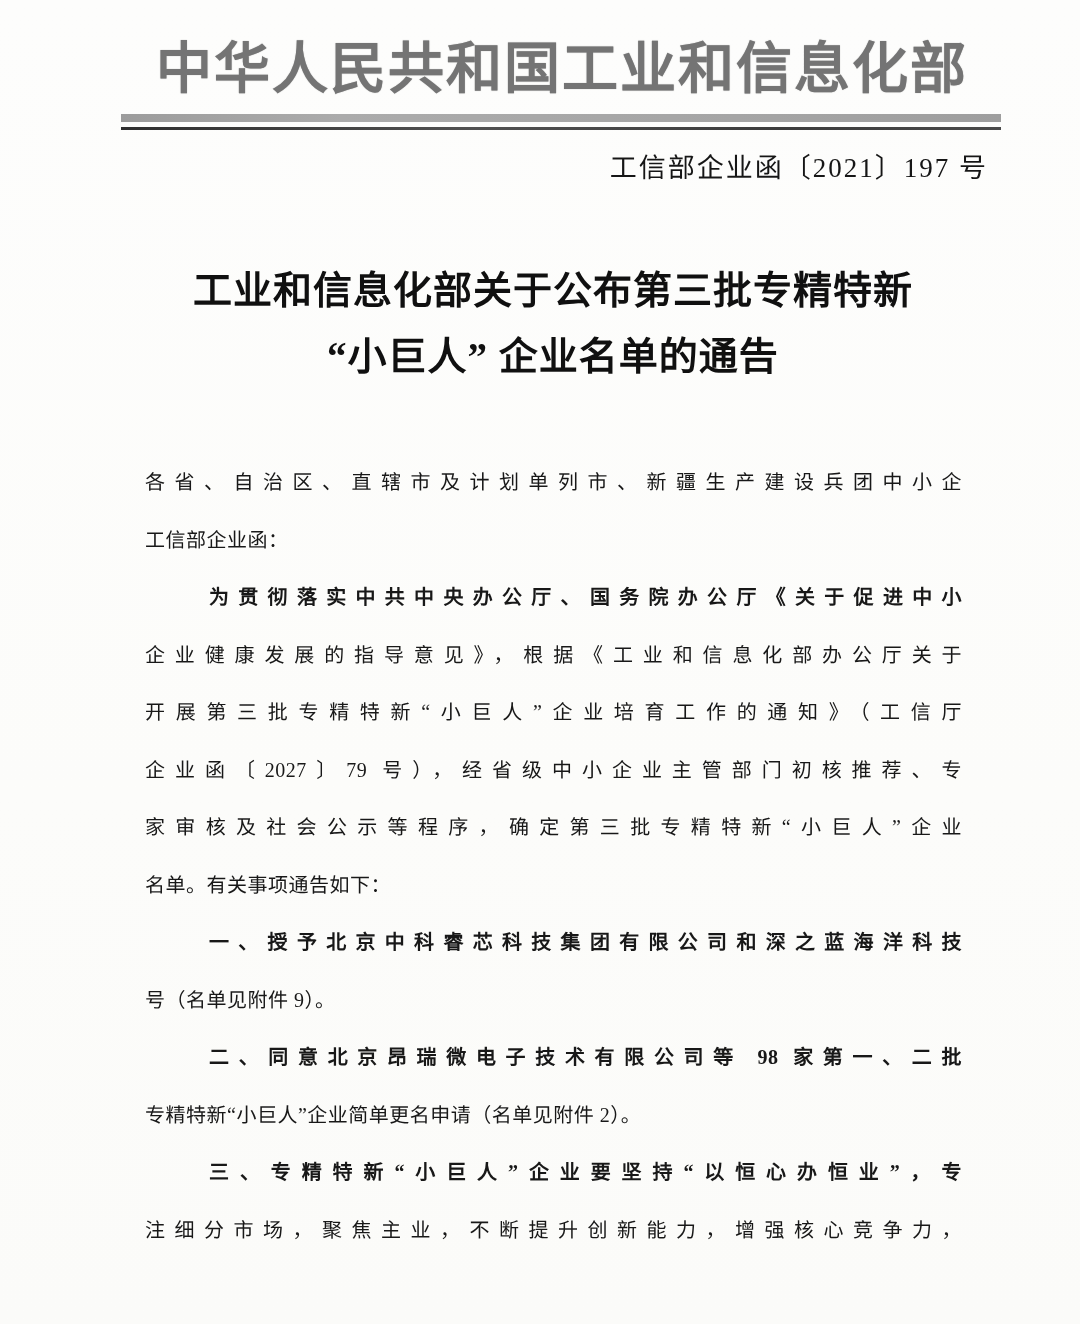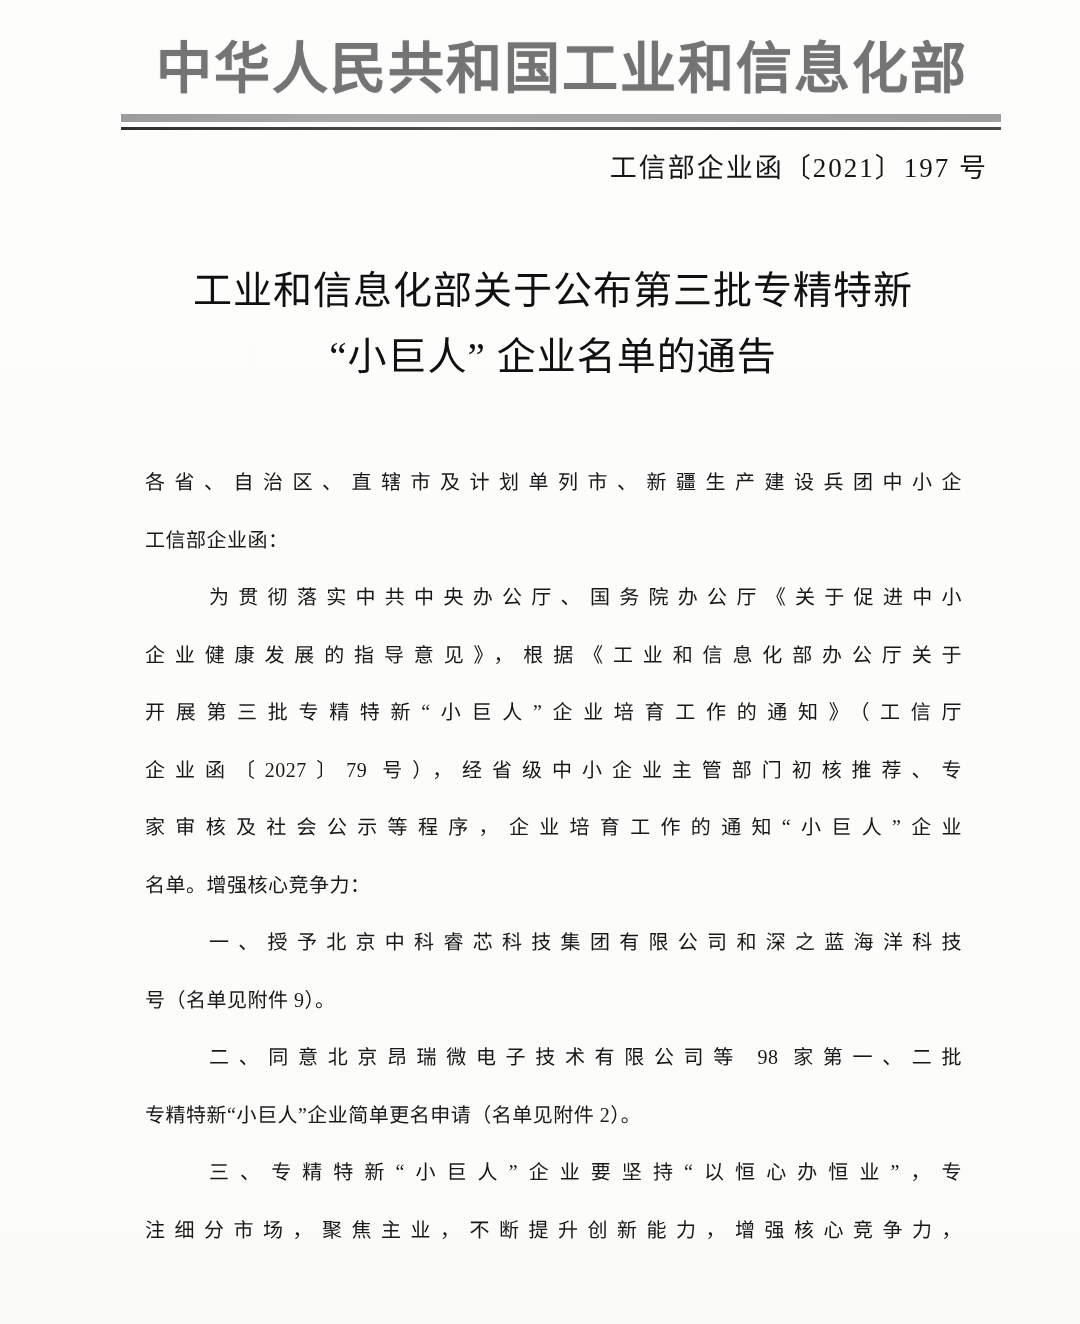--- a/index.html
+++ b/index.html
@@ -67,21 +67,21 @@
     position: absolute;
     top: 258px;
     left: 0;
     width: 100%;
     margin: 0;
     padding-left: 26px;
     box-sizing: border-box;
     text-align: center;
     font-size: 39px;
     line-height: 66px;
-    font-weight: 400;
+    font-weight: 700;
     letter-spacing: 1px;
     color: #101010;
   }
   .doc-title .title-line {
     display: block;
     white-space: nowrap;
   }
   
   .doc-body {
     position: absolute;
@@ -97,20 +97,21 @@
     white-space: nowrap;
     letter-spacing: 0.5px;
   }
   .doc-body .line.full {
     white-space: normal;
     text-align: justify;
     text-align-last: justify;
   }
   .doc-body .line.indent {
     text-indent: 64px;
+    font-weight: bold;
   }
 </style>
 </head>
 <body>
 
 <div class="paper">
 
   <h1 class="agency-name">中华人民共和国工业和信息化部</h1>
 
   <div class="header-divider">
@@ -126,22 +127,22 @@
     <span class="title-line">“小巨人” 企业名单的通告</span>
   </h2>
 
   <main class="doc-body">
       <div class="line full">各省、自治区、直辖市及计划单列市、新疆生产建设兵团中小企</div>
       <div class="line">工信部企业函：</div>
       <div class="line indent full">为贯彻落实中共中央办公厅、国务院办公厅《关于促进中小</div>
       <div class="line full">企业健康发展的指导意见》，根据《工业和信息化部办公厅关于</div>
       <div class="line full">开展第三批专精特新“小巨人”企业培育工作的通知》（工信厅</div>
       <div class="line full">企业函〔2027〕79 号），经省级中小企业主管部门初核推荐、专</div>
-      <div class="line full">家审核及社会公示等程序，企业培育工作的通知“小巨人”企业</div>
-      <div class="line">名单。增强核心竞争力：</div>
+      <div class="line full">家审核及社会公示等程序，确定第三批专精特新“小巨人”企业</div>
+      <div class="line">名单。有关事项通告如下：</div>
       <div class="line indent full">一、授予北京中科睿芯科技集团有限公司和深之蓝海洋科技</div>
       <div class="line">号（名单见附件 9）。</div>
       <div class="line indent full">二、同意北京昂瑞微电子技术有限公司等 98 家第一、二批</div>
       <div class="line">专精特新“小巨人”企业简单更名申请（名单见附件 2）。</div>
       <div class="line indent full">三、专精特新“小巨人”企业要坚持“以恒心办恒业”，专</div>
       <div class="line full">注细分市场，聚焦主业，不断提升创新能力，增强核心竞争力，</div>
     </main>
 
 </div>
 

